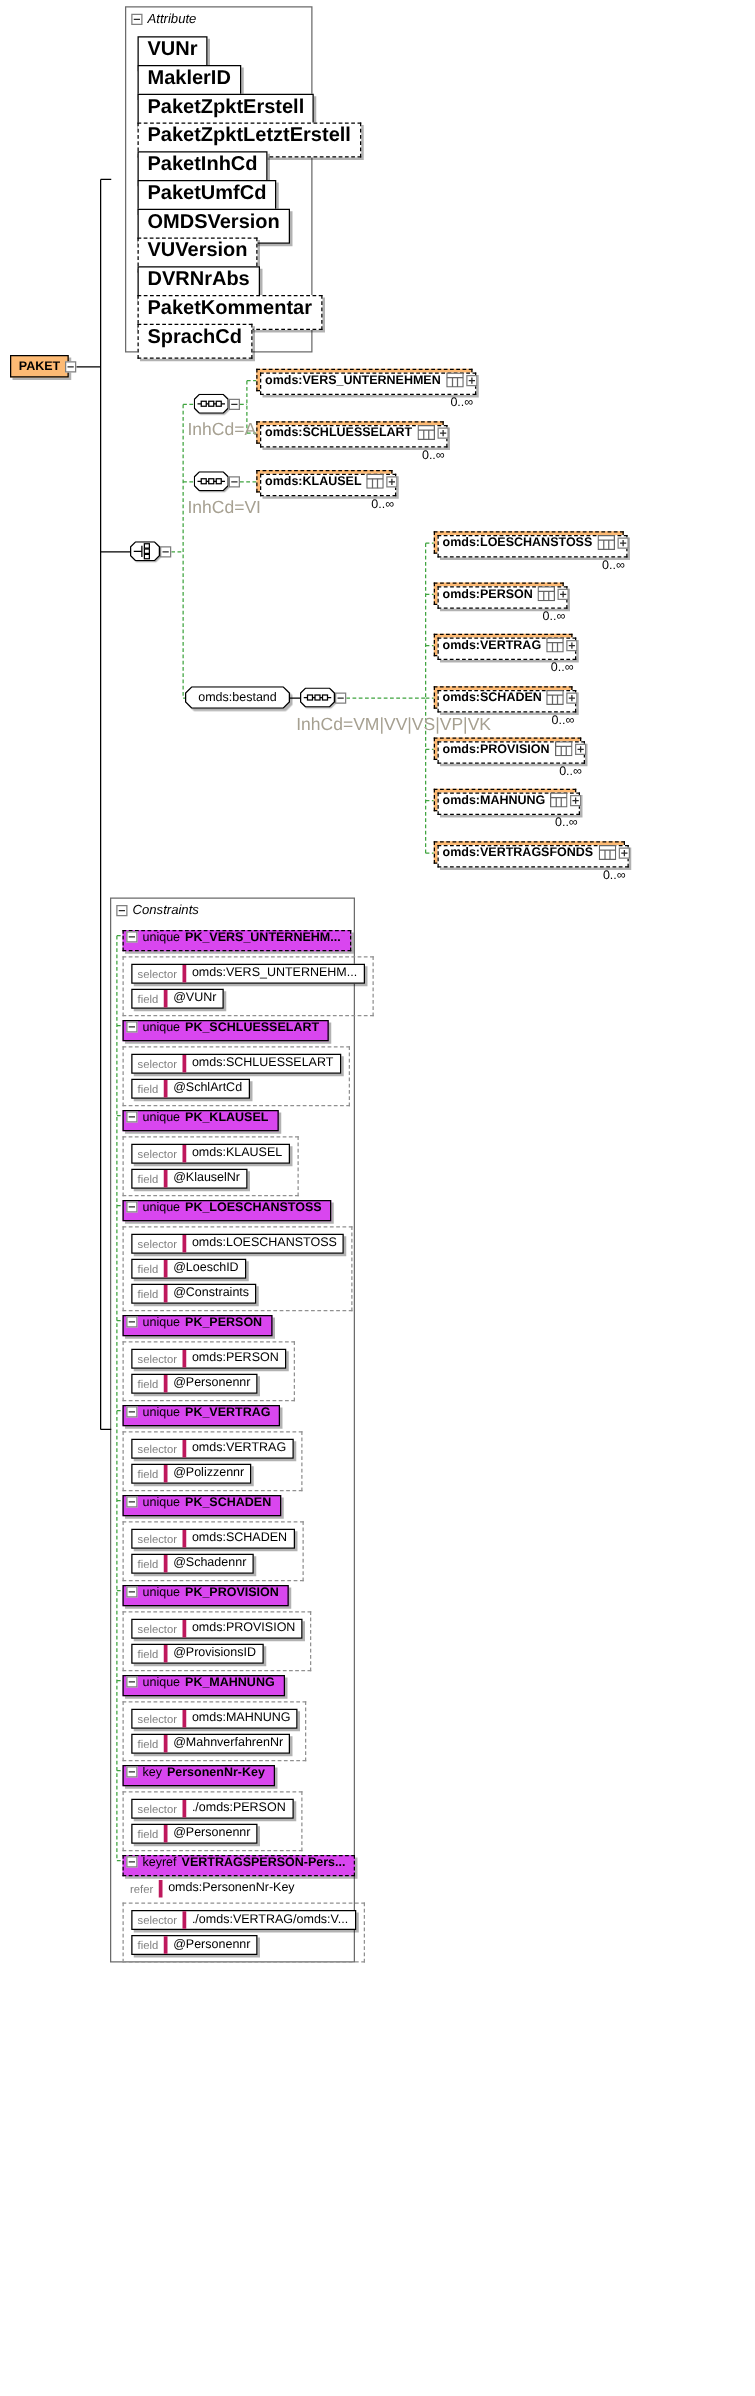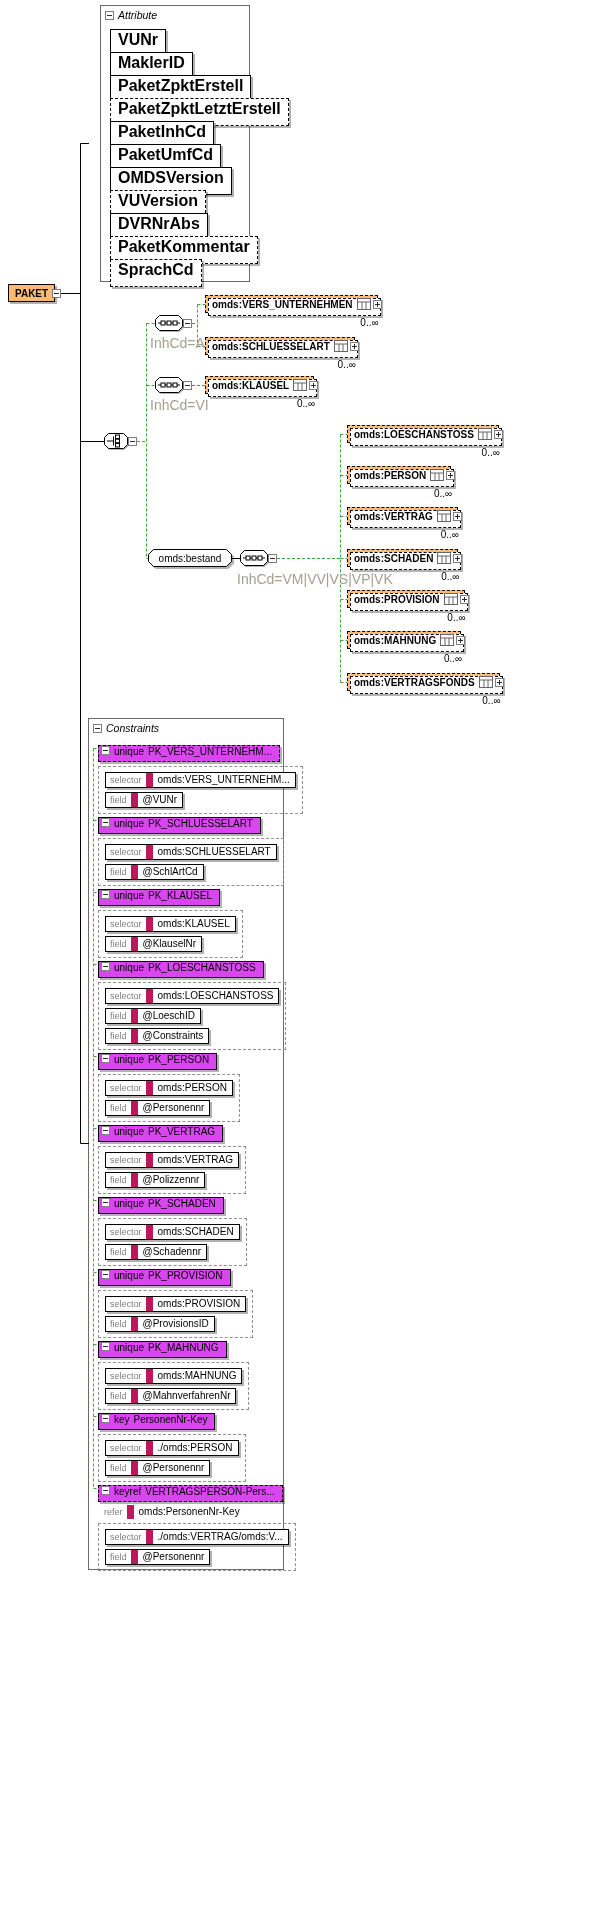--- a/index.html
+++ b/index.html
@@ -38,25 +38,25 @@
   .comp{position:absolute;filter:drop-shadow(1.5px 1.5px 0 rgba(0,0,0,.3));z-index:1}
   .octo{position:absolute;filter:drop-shadow(2px 2px 0 rgba(0,0,0,.3));z-index:1}
   .octo-label{position:absolute;inset:0;display:flex;align-items:center;justify-content:center;
         font-size:10px;font-weight:normal}
 
   
   .cgroup{position:absolute}
   .chead{height:17px;display:inline-flex;gap:4px;padding:0 7px 0 2px;background:#d946ef;
         border:1px solid #000;box-shadow:2px 2px 0 rgba(0,0,0,.3);white-space:nowrap}
   .ckind{font-size:10px}
-  .cname{font-size:10px;font-weight:normal}
+  .cname{font-size:10px;font-weight:bold}
   .cwrap{border:1px dashed #909090;width:fit-content;margin-top:4px;padding:1px 6px}
   .krow{display:flex;align-items:stretch;width:fit-content;margin:4px 0;background:#fff;
         border:1px solid #000;box-shadow:2px 2px 0 rgba(0,0,0,.3)}
-  .klabel{font-size:9px;color:#7f7f7f;padding:2px 4px;border-right:7px solid #be185d;display:flex;align-items:center}
+  .klabel{font-size:9px;color:#7f7f7f;padding:2px 4px;border-right:3px solid #be185d;display:flex;align-items:center}
   .kval{font-size:10px;font-weight:normal;padding:1px 5px 2px;white-space:nowrap}
   .rrow{display:flex;align-items:center;width:fit-content;margin:3px 0 0 2px}
   .rrow .kval{font-weight:normal}
 
   svg.wires{position:absolute;left:0;top:0;z-index:0}
 </style>
 </head>
 <body>
 
 <div class="canvas">

